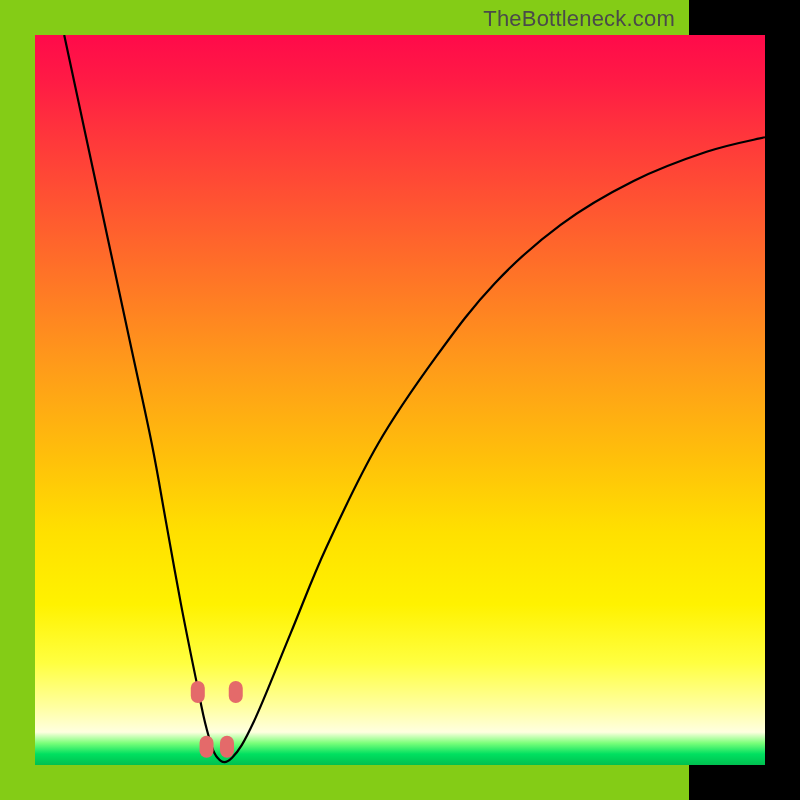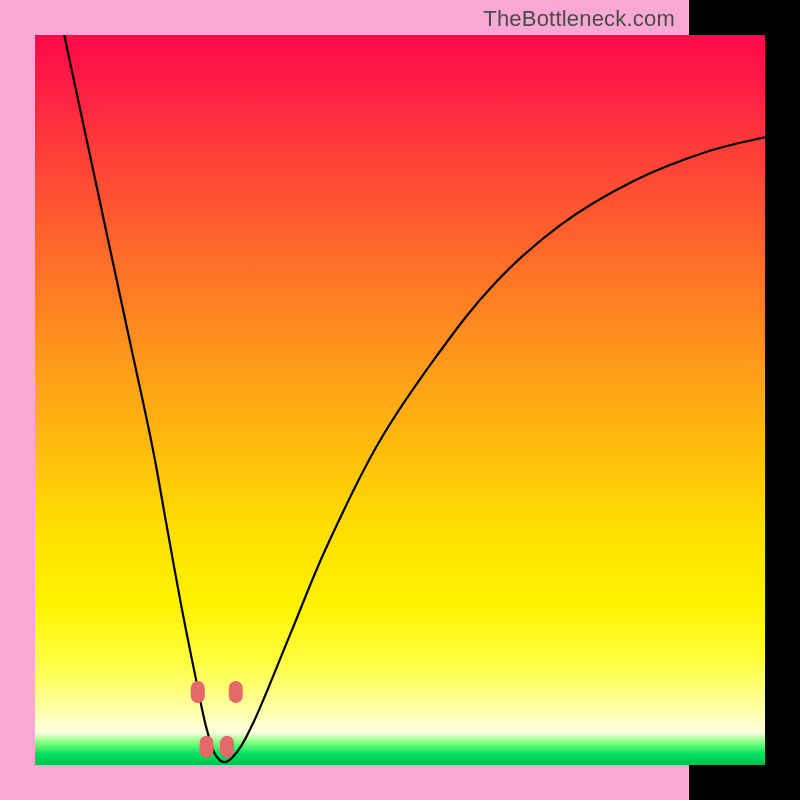--- a/index.html
+++ b/index.html
@@ -9,21 +9,21 @@
     height: 800px;
     background: #000000;
     overflow: hidden;
   }
   .frame {
     position: absolute;
     top: 0;
     left: 0;
     width: 689px;
     height: 800px;
-    background: #f9a8d4;
+    background: #84cc16;
   }
   .plot-area {
     position: absolute;
     top: 35px;
     left: 35px;
     width: 730px;
     height: 730px;
     overflow: hidden;
   }
   .gradient-bg {

